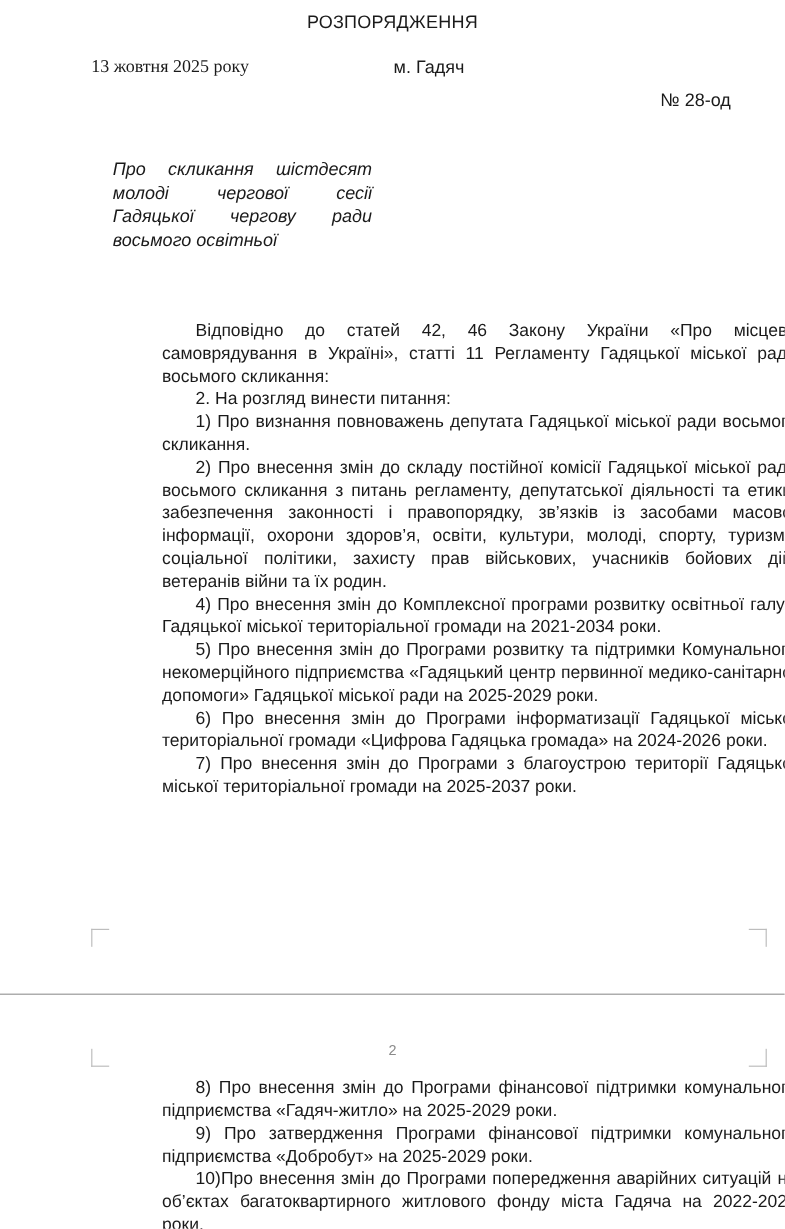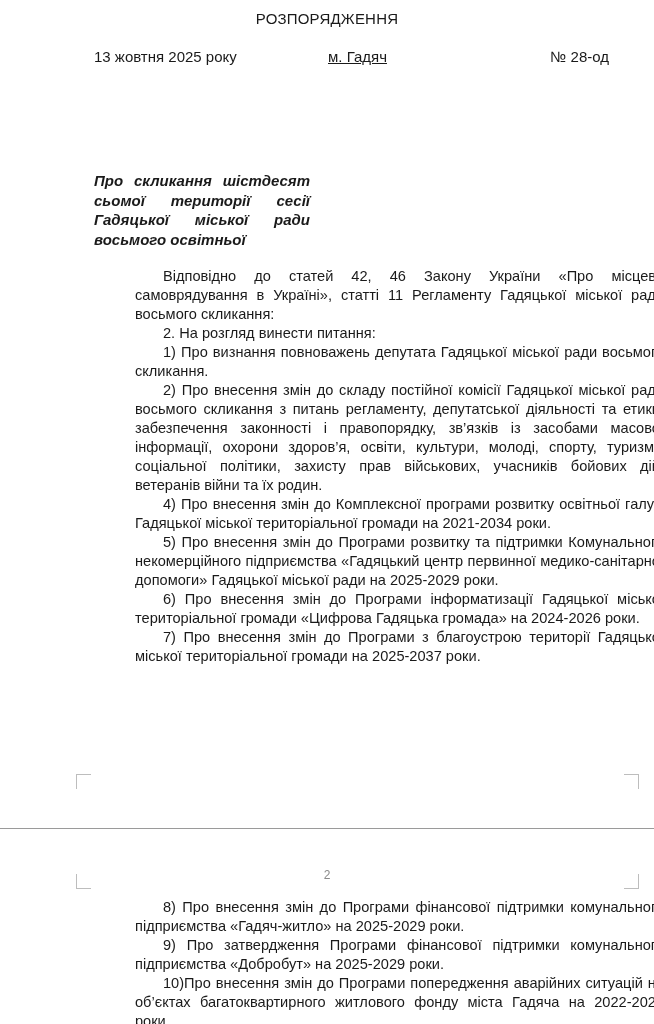--- a/index.html
+++ b/index.html
@@ -6,25 +6,25 @@
     body {
       width: 654px; height: 1024px; overflow: hidden; background: #ffffff;
       font-family: "Liberation Sans", sans-serif; color: #1a1a1a; position: relative;
     }
     .page { position: absolute; left: 0; width: 654px; background: #fff; }
     .page1 { top: 0; height: 828px; }
     .page2 { top: 830px; height: 194px; }
     .sep { position: absolute; left: 0; top: 828px; width: 654px; height: 1px; background: #9a9a9a; }
     .title { position: absolute; top: 10px; left: 0; width: 654px; text-align: center; font-size: 15px; letter-spacing: 0.2px; }
     .meta { position: absolute; top: 48px; font-size: 15px; }
-    .date { left: 94px; } .city { left: 328px; text-decoration: underline; } .num { right: 45px; }
+    .date { left: 76px; font-family: Liberation Serif, serif; } .city { left: 328px; } .num { right: 45px; margin-top: 27px; }
     .subject {
       position: absolute; top: 132px; left: 94px; width: 216px;
-      font-style: italic; font-weight: bold; font-size: 15px; line-height: 19.5px;
-      text-align: justify; text-align-last: justify; margin-top: 39px;
+      font-style: italic; font-weight: normal; font-size: 15px; line-height: 19.5px;
+      text-align: justify; text-align-last: justify;
     }
     .subject .last { text-align-last: left; }
     .body { position: absolute; left: 94px; width: 529px; font-size: 14.6px; line-height: 19px; margin-left: 41px; }
     .p1body { top: 267px; }
     .p2body { top: 68px; }
     .para { text-align: justify; text-indent: 28px; margin: 0; }
     .corner { position: absolute; width: 14px; height: 14px; border-color: #bdbdbd; border-style: solid; border-width: 0; }
     .c-bl-top { left: 76px; top: 774px; border-left-width: 1px; border-top-width: 1px; }
     .c-br-top { left: 624px; top: 774px; border-right-width: 1px; border-top-width: 1px; }
     .c-tl-bot { left: 76px; top: 44px; border-left-width: 1px; border-bottom-width: 1px; }
@@ -35,22 +35,22 @@
 <body>
 
 <div class="page page1">
   <div class="title">РОЗПОРЯДЖЕННЯ</div>
   <div class="meta date">13 жовтня 2025 року</div>
   <div class="meta city">м. Гадяч</div>
   <div class="meta num">№ 28-од</div>
 
   <div class="subject">
     <div>Про скликання шістдесят</div>
-    <div>сьомої території сесії</div>
-    <div>Гадяцької міської ради</div>
+    <div>молоді чергової сесії</div>
+    <div>Гадяцької чергову ради</div>
     <div class="last">восьмого освітньої</div>
   </div>
 
   <div class="body p1body">
     <p class="para">Відповідно до статей 42, 46 Закону України «Про місцеве самоврядування в Україні», статті 11 Регламенту Гадяцької міської ради восьмого скликання:</p>
     <p class="para">2. На розгляд винести питання:</p>
     <p class="para">1) Про визнання повноважень депутата Гадяцької міської ради восьмого скликання.</p>
     <p class="para">2) Про внесення змін до складу постійної комісії Гадяцької міської ради восьмого скликання з питань регламенту, депутатської діяльності та етики, забезпечення законності і правопорядку, зв’язків із засобами масової інформації, охорони здоров’я, освіти, культури, молоді, спорту, туризму, соціальної політики, захисту прав військових, учасників бойових дій, ветеранів війни та їх родин.</p>
     <p class="para">4) Про внесення змін до Комплексної програми розвитку освітньої галузі Гадяцької міської територіальної громади на 2021-2034 роки.</p>
     <p class="para">5) Про внесення змін до Програми розвитку та підтримки Комунального некомерційного підприємства «Гадяцький центр первинної медико-санітарної допомоги» Гадяцької міської ради на 2025-2029 роки.</p>

